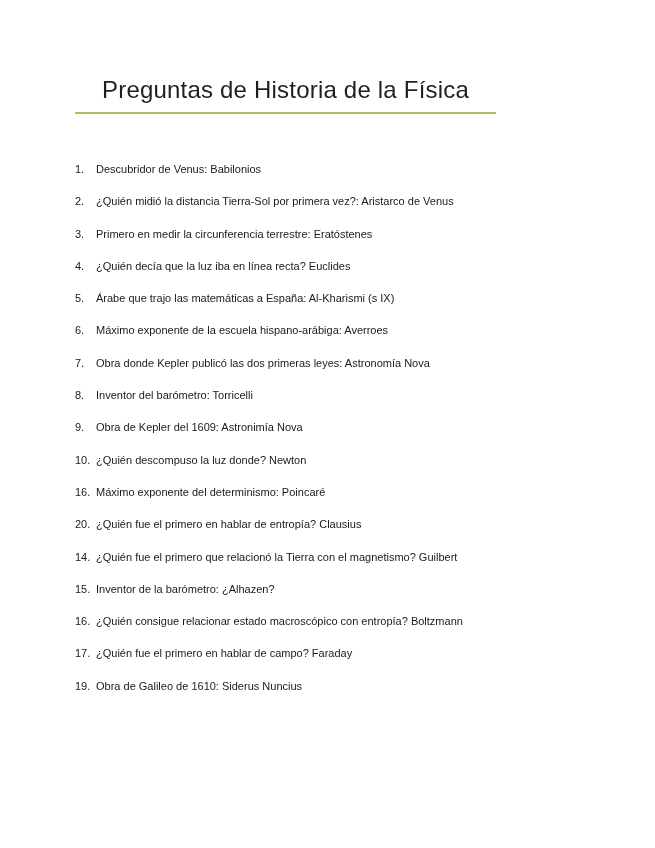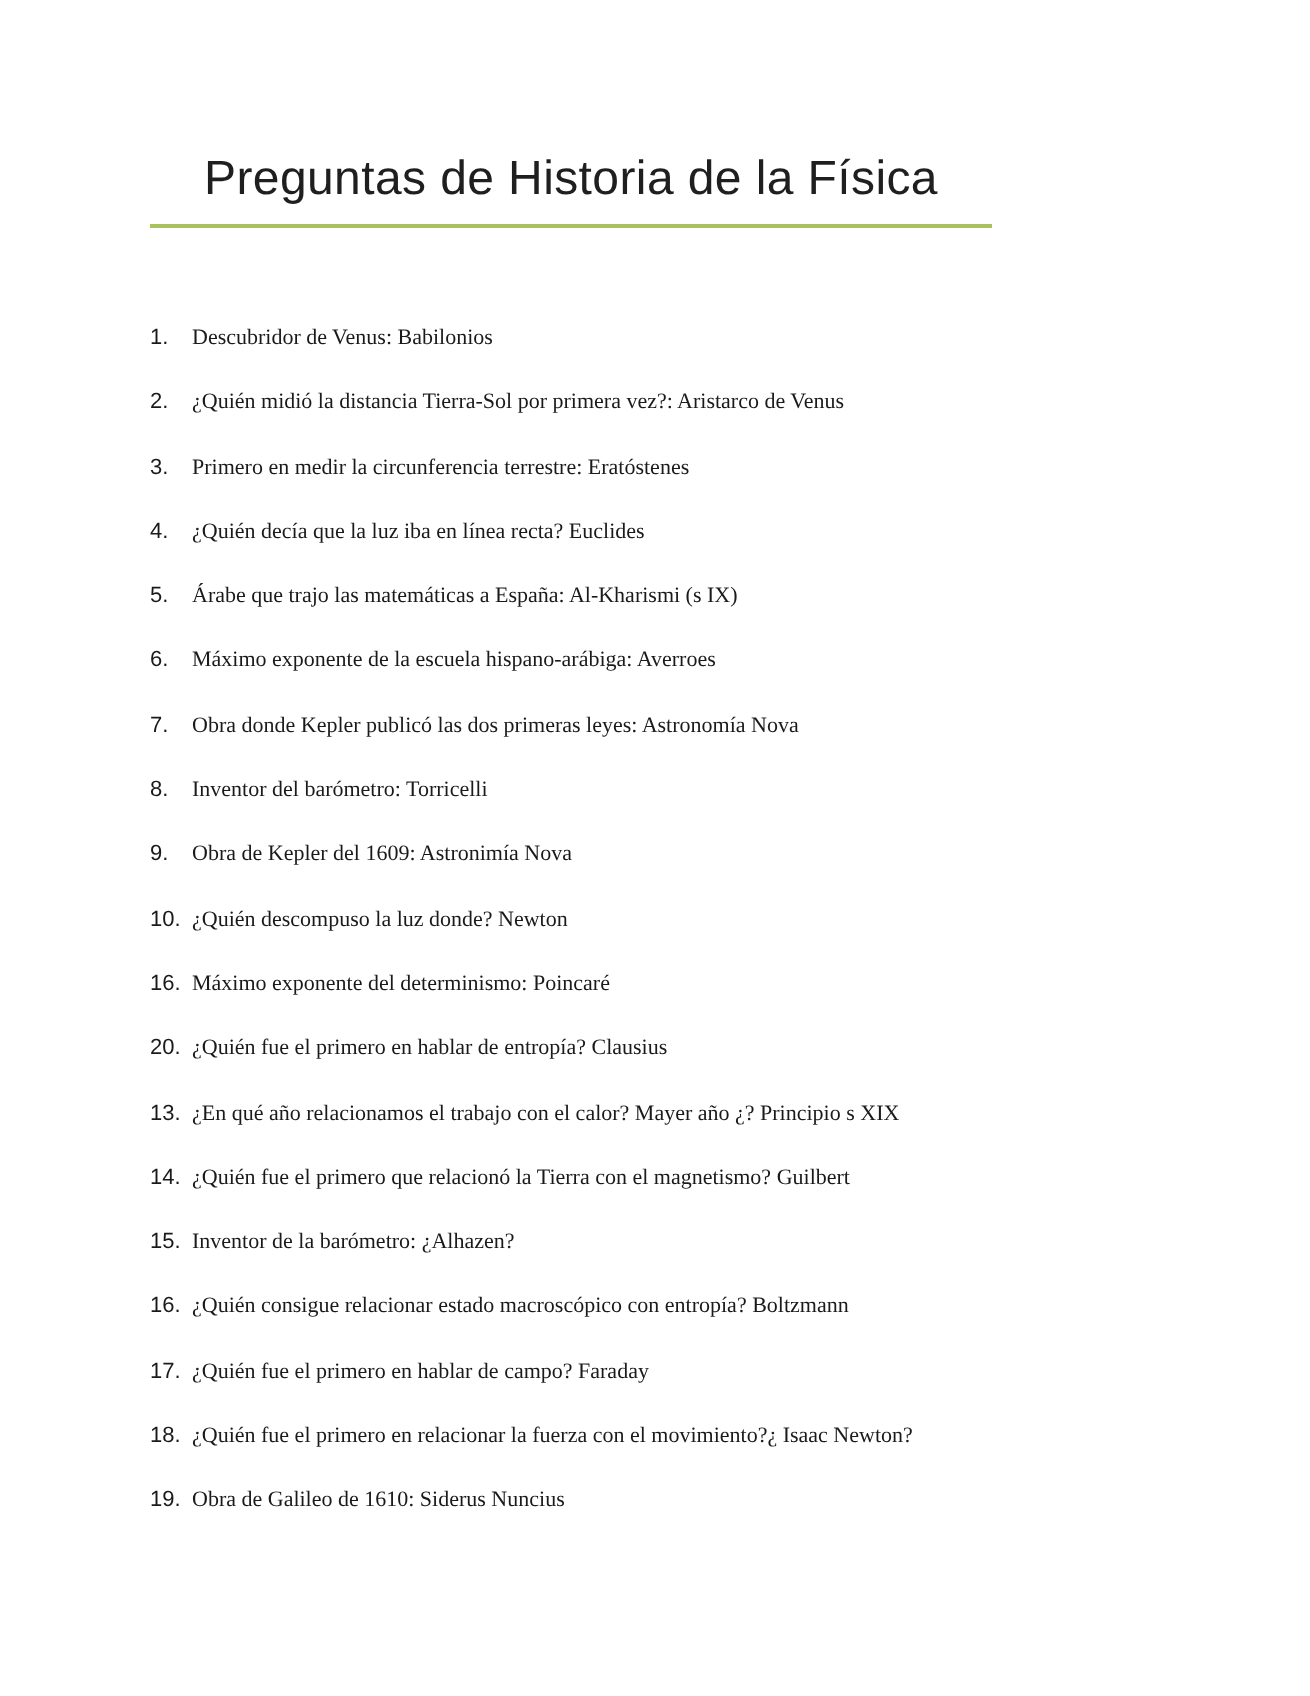--- a/index.html
+++ b/index.html
@@ -45,21 +45,20 @@
     line-height: 14px;
     margin-bottom: 18.3px;
     color: #1a1a1a;
   }
   .num {
     flex: none;
     width: 21px;
   }
   .txt {
     flex: 1;
-    font-family: Liberation Serif, serif;
   }
 </style>
 </head>
 <body>
 
 <div class="page">
 
   <div class="header">
     <h1 class="title">Preguntas de Historia de la Física</h1>
     <div class="title-underline" style="background: rgb(169, 194, 93);"></div>
@@ -119,24 +118,20 @@
     <li class="row">
       <span class="num">16.</span>
       <span class="txt">Máximo exponente del determinismo: Poincaré</span>
     </li>
 
     <li class="row">
       <span class="num">20.</span>
       <span class="txt">¿Quién fue el primero en hablar de entropía? Clausius</span>
     </li>
 
-    <li class="row">
-      <span class="num">13.</span>
-      <span class="txt">¿En qué año relacionamos el trabajo con el calor? Mayer año ¿? Principio s XIX</span>
-    </li>
 
     <li class="row">
       <span class="num">14.</span>
       <span class="txt">¿Quién fue el primero que relacionó la Tierra con el magnetismo? Guilbert</span>
     </li>
 
     <li class="row">
       <span class="num">15.</span>
       <span class="txt">Inventor de la barómetro: ¿Alhazen?</span>
     </li>
@@ -144,24 +139,20 @@
     <li class="row">
       <span class="num">16.</span>
       <span class="txt">¿Quién consigue relacionar estado macroscópico con entropía? Boltzmann</span>
     </li>
 
     <li class="row">
       <span class="num">17.</span>
       <span class="txt">¿Quién fue el primero en hablar de campo? Faraday</span>
     </li>
 
-    <li class="row">
-      <span class="num">18.</span>
-      <span class="txt">¿Quién fue el primero en relacionar la fuerza con el movimiento?¿ Isaac Newton?</span>
-    </li>
 
     <li class="row">
       <span class="num">19.</span>
       <span class="txt">Obra de Galileo de 1610: Siderus Nuncius</span>
     </li>
   </ol>
 
 </div>
 
 </body></html>

